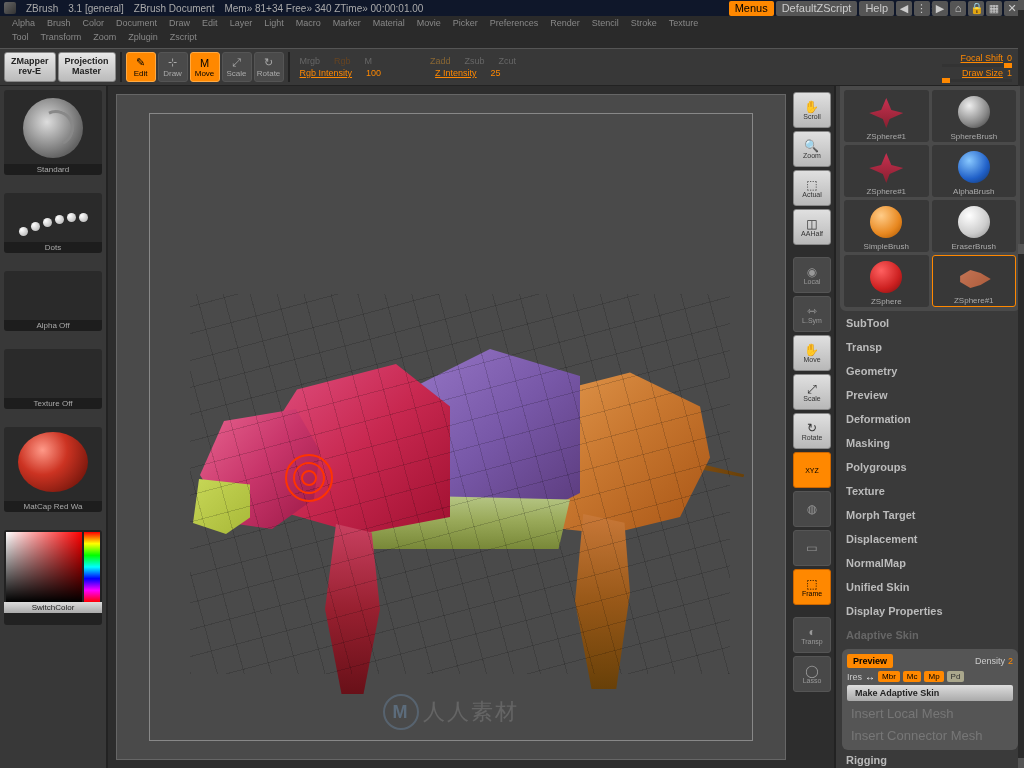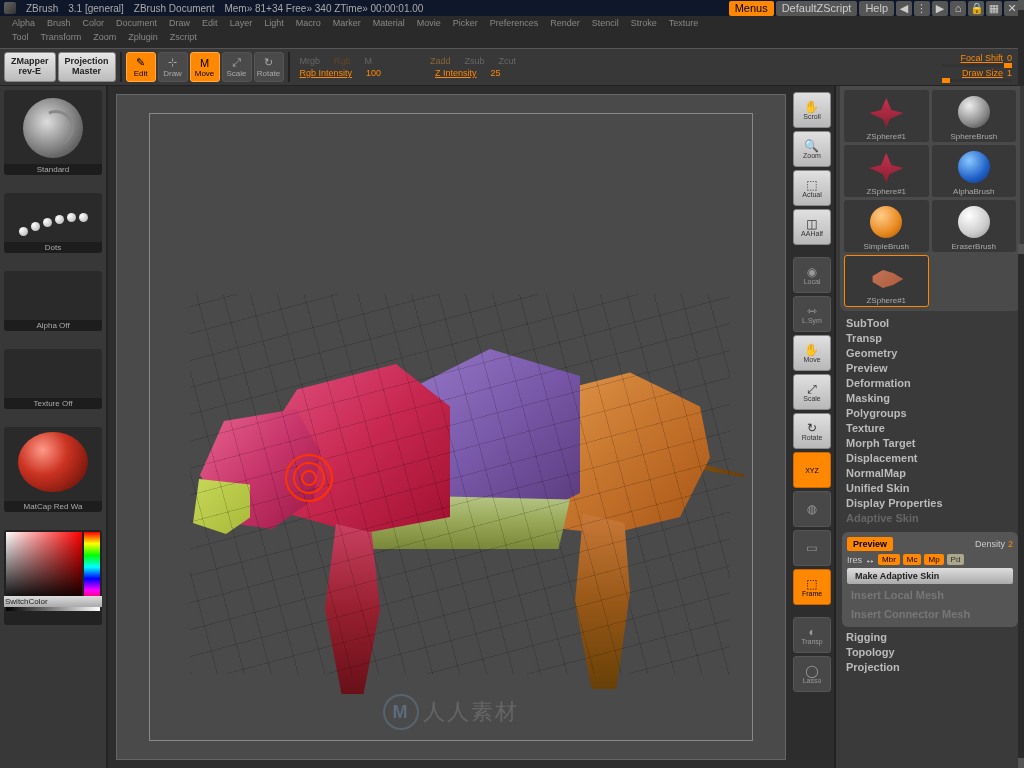--- a/index.html
+++ b/index.html
@@ -47,21 +47,21 @@
 .swirl { width:60px; height:60px; border-radius:50%; background:radial-gradient(circle at 40% 40%, #ddd 0%, #aaa 30%, #666 70%, #444 100%); position:absolute; top:8px; }
 .swirl::after { content:''; position:absolute; width:30px; height:30px; border:3px solid #888; border-radius:50%; border-left-color:transparent; border-bottom-color:transparent; top:12px; left:15px; transform:rotate(20deg); }
 .dots { position:absolute; top:20px; display:flex; gap:3px; }
 .dots span { width:9px; height:9px; background:radial-gradient(circle at 30% 30%, #fff, #aaa); border-radius:50%; }
 .dots span:nth-child(1){transform:translateY(14px)} .dots span:nth-child(2){transform:translateY(9px)} .dots span:nth-child(3){transform:translateY(5px)} .dots span:nth-child(4){transform:translateY(2px)}
 .redball { width:70px; height:60px; border-radius:50%; background:radial-gradient(circle at 35% 30%, #ff9988, #cc3322 40%, #661108 90%); position:absolute; top:5px; }
 .colorpicker { height:95px; position:relative; background:#222; border-radius:3px; }
 .cp-main { position:absolute; top:2px; left:2px; right:20px; height:70px; background:linear-gradient(to bottom, rgba(0,0,0,0) 0%, #000 100%), linear-gradient(to right, #fff 0%, #fff 0%, rgba(255,255,255,0) 100%), linear-gradient(to right, #f00, #f00); }
 .cp-hue { position:absolute; top:2px; right:2px; width:16px; height:70px; background:linear-gradient(#f00,#ff0,#0f0,#0ff,#00f,#f0f,#f00); }
 .cp-strip { position:absolute; bottom:14px; left:2px; right:2px; height:8px; background:linear-gradient(to right,#000,#fff); }
-.cp-lbl { position:absolute; bottom:18px; left:0; right:0; text-align:left; font-size:8px; background:linear-gradient(#ddd,#aaa); color:#222; padding:1px; }
+.cp-lbl { position:absolute; bottom:12px; left:0; right:0; text-align:center; font-size:8px; background:linear-gradient(#ddd,#aaa); color:#222; padding:1px; }
 .scroll-ind { width:6px; position:absolute; right:0; top:0; bottom:0; background:#2a2a2a; }
 .scroll-ind::before, .scroll-ind::after { content:''; position:absolute; left:0; right:0; height:10px; background:#555; }
 .scroll-ind::before{top:0} .scroll-ind::after{bottom:0}
 
 
 .canvas-wrap { flex:1; background:#2d2d2d; position:relative; display:flex; }
 .canvas { flex:1; margin:8px 4px 8px 8px; background:#4a4a4a; border:1px solid #666; position:relative; overflow:hidden; }
 .viewport { position:absolute; top:18px; left:32px; right:32px; bottom:18px; border:1px solid #888; background:#4a4a4a; }
 .watermark { position:absolute; bottom:10px; left:50%; transform:translateX(-50%); font-size:22px; color:rgba(255,255,255,0.15); display:flex; align-items:center; gap:4px; letter-spacing:2px; }
 .wm-logo { width:36px; height:36px; border:2px solid rgba(120,160,200,0.3); border-radius:50%; display:flex; align-items:center; justify-content:center; color:rgba(120,160,200,0.4); font-size:18px; font-weight:bold; }
@@ -97,32 +97,32 @@
 .vi-gap { height:6px; }
 
 
 .rightpanel { width:190px; background:#3a3a3a; display:flex; flex-direction:column; border-left:2px solid #222; position:relative; }
 .tool-grid { background:#4a4a4a; padding:4px; display:grid; grid-template-columns:1fr 1fr; gap:3px; border-radius:0 0 6px 6px; margin:0 4px; }
 .tg-item { height:52px; background:#383838; border-radius:3px; display:flex; flex-direction:column; align-items:center; justify-content:flex-end; position:relative; }
 .tg-item.sel { border:1px solid #ff8800; }
 .tg-lbl { font-size:8px; color:#aaa; padding-bottom:1px; }
 .tg-ball { width:32px; height:32px; border-radius:50%; position:absolute; top:6px; }
 .tg-shape { position:absolute; top:8px; width:34px; height:30px; }
-.palette-list { padding:6px 10px; display:flex; flex-direction:column; gap:3px; }
+.palette-list { padding:6px 10px; display:flex; flex-direction:column; gap:12px; }
 .pl-item { color:#bbb; font-size:11px; font-weight:bold; cursor:pointer; }
 .pl-item.dim { color:#666; }
 
 .subpanel { margin:2px 6px; background:#555; border-radius:6px; padding:5px; display:flex; flex-direction:column; gap:3px; }
 .sp-row { display:flex; gap:3px; align-items:center; font-size:9px; }
 .sp-btn { background:#ff8800; color:#000; padding:2px 6px; border-radius:2px; font-weight:bold; font-size:9px; }
 .sp-btn.gray { background:linear-gradient(#ddd,#aaa); color:#222; width:100%; text-align:left; padding:3px 8px; }
 .sp-tag { background:#ff8800; color:#000; padding:1px 4px; border-radius:2px; font-size:8px; }
 .sp-tag.dark { background:#fef9c3; }
 .sp-lbl { color:#ccc; font-size:9px; }
-.sp-dim { color:#777; font-size:11px; padding:2px 4px;font-weight:bold; }
+.sp-dim { color:#777; font-size:13px; padding:2px 4px; }
 
 .rp-scroll { position:absolute; right:0; top:158px; bottom:0; width:6px; background:#2a2a2a; }
 .rp-scroll::before,.rp-scroll::after { content:''; position:absolute; left:0; right:0; height:10px; background:#555; }
 .rp-scroll::before{top:0} .rp-scroll::after{bottom:0}
 </style>
 </head>
 <body>
 
 <div class="titlebar">
   <span class="logo"></span>
@@ -381,20 +381,24 @@
           <span class="tg-lbl">AlphaBrush</span>
         </div>
       <div class="tg-item">
           <div class="tg-ball" style="background:radial-gradient(circle at 35% 30%,#ffcc88,#e88820 60%,#a05000)"></div>
           <span class="tg-lbl">SimpleBrush</span>
         </div>
       <div class="tg-item">
           <div class="tg-ball" style="background:radial-gradient(circle at 35% 30%,#fff,#ccc 60%,#888)"></div>
           <span class="tg-lbl">EraserBrush</span>
         </div>
+      <div class="tg-item">
+          <div class="tg-ball" style="background:radial-gradient(circle at 35% 30%,#ff6060,#cc2020 60%,#701010)"></div>
+          <span class="tg-lbl">ZSphere</span>
+        </div>
       <div class="tg-item sel">
           <div class="tg-shape" style="background:linear-gradient(135deg,#c87858,#a85838);clip-path:polygon(10% 40%,40% 20%,70% 30%,100% 50%,70% 70%,40% 80%,10% 60%)"></div>
           <span class="tg-lbl">ZSphere#1</span>
         </div>
     </div>
 
     <div class="palette-list">
       <span class="pl-item">SubTool</span>
       <span class="pl-item">Transp</span>
       <span class="pl-item">Geometry</span>

